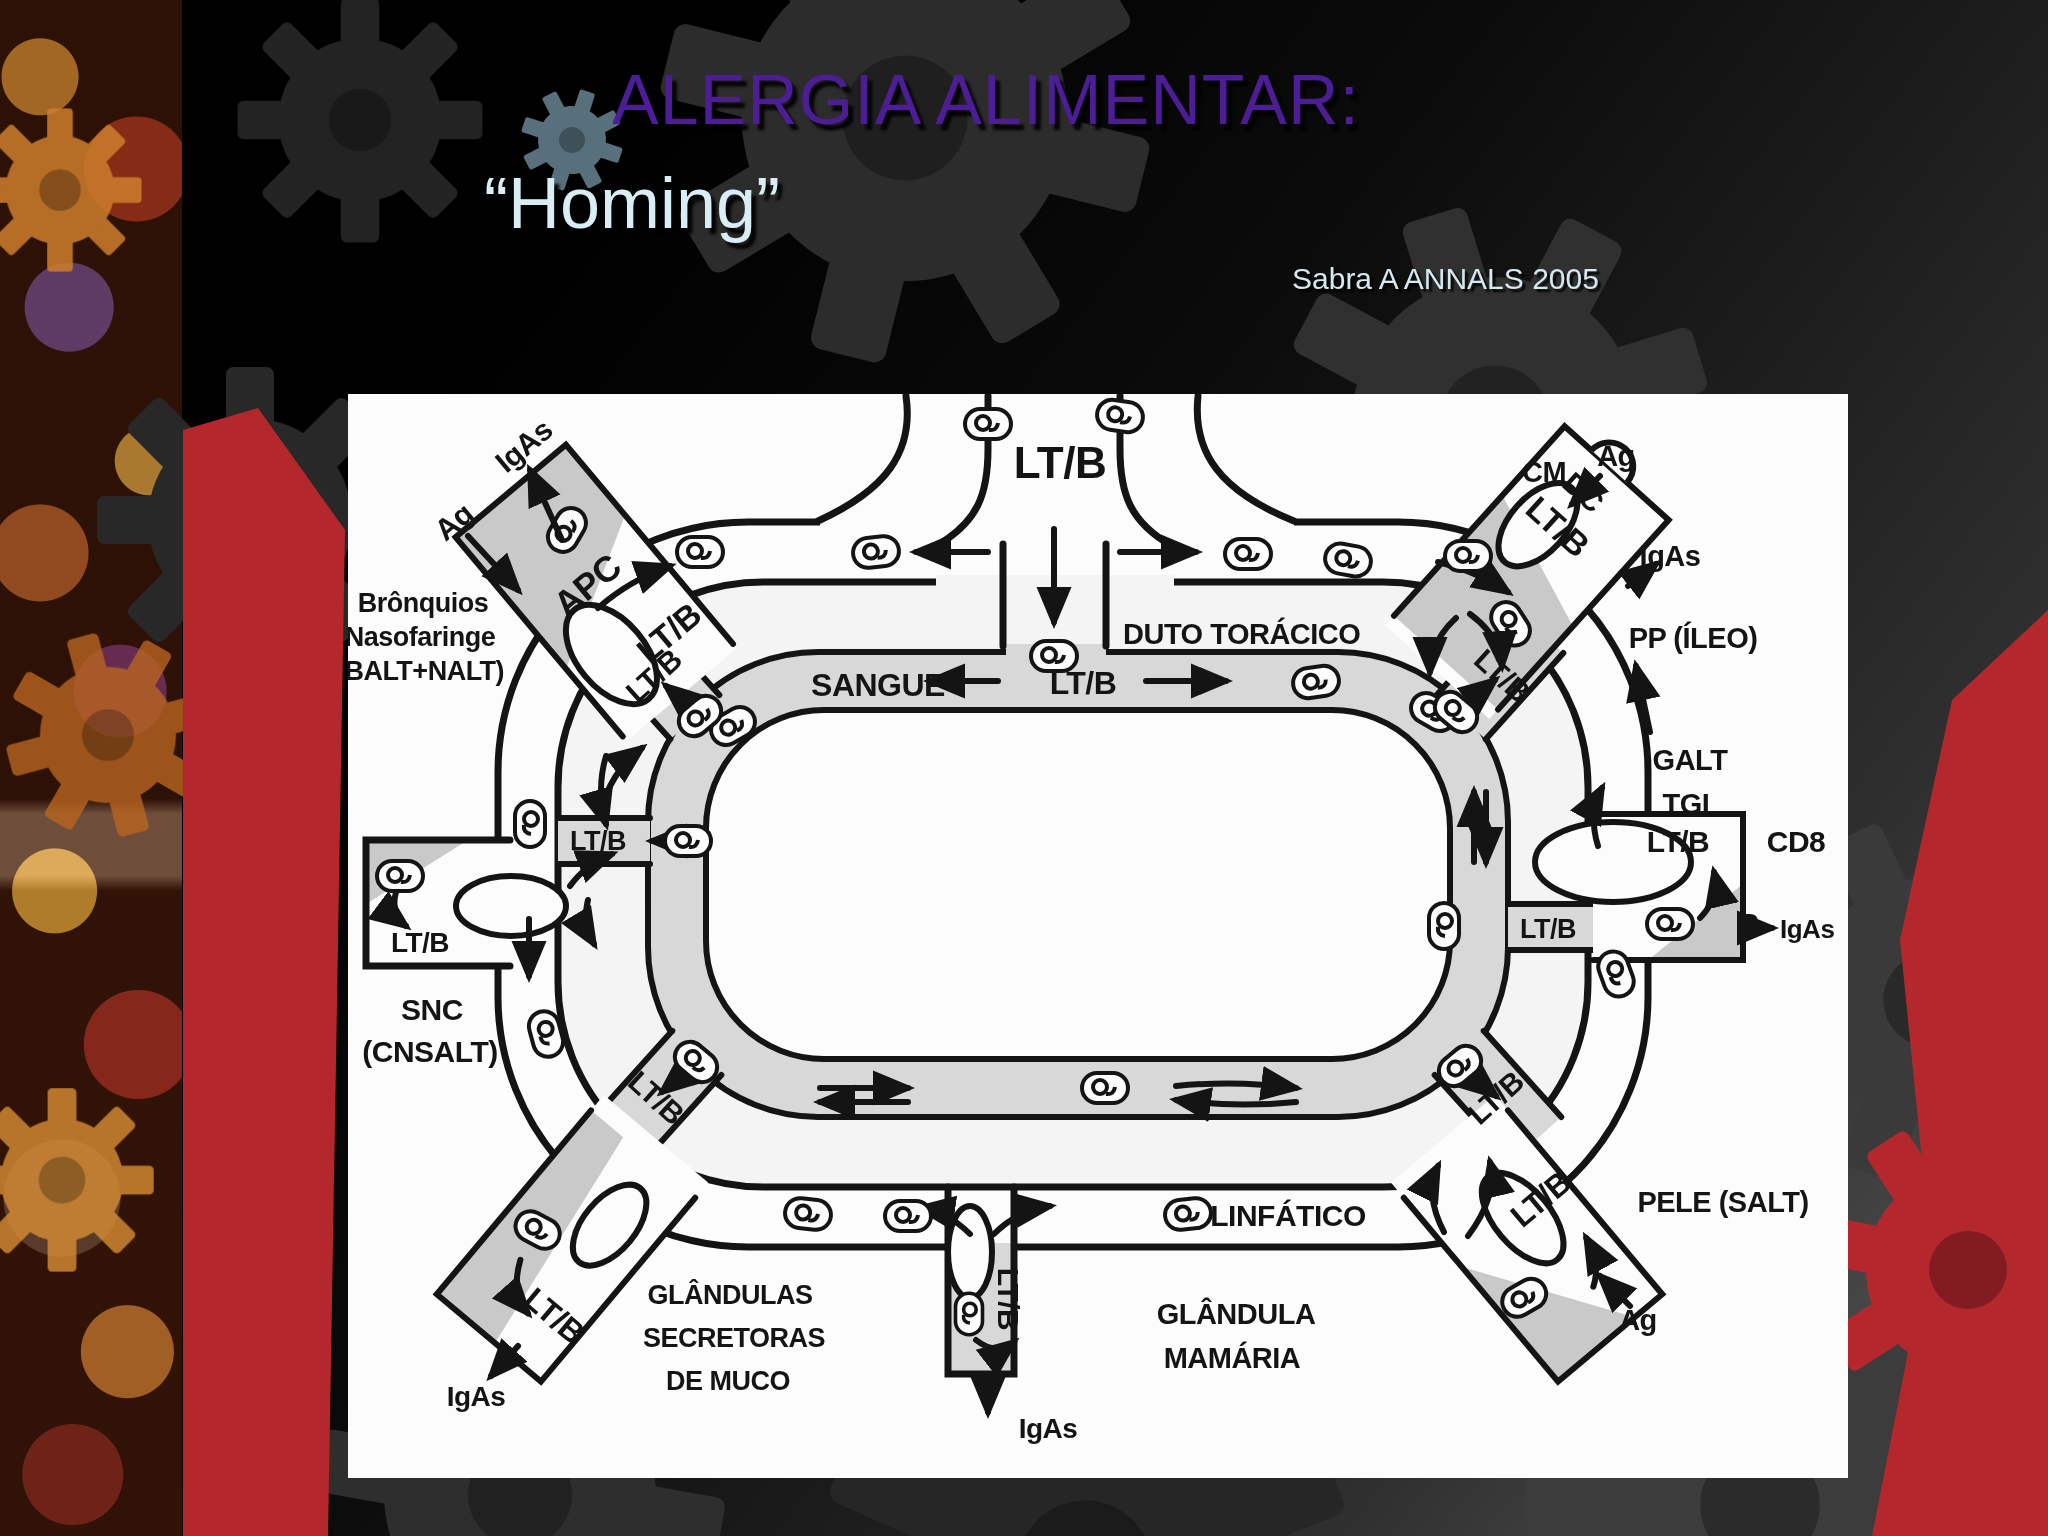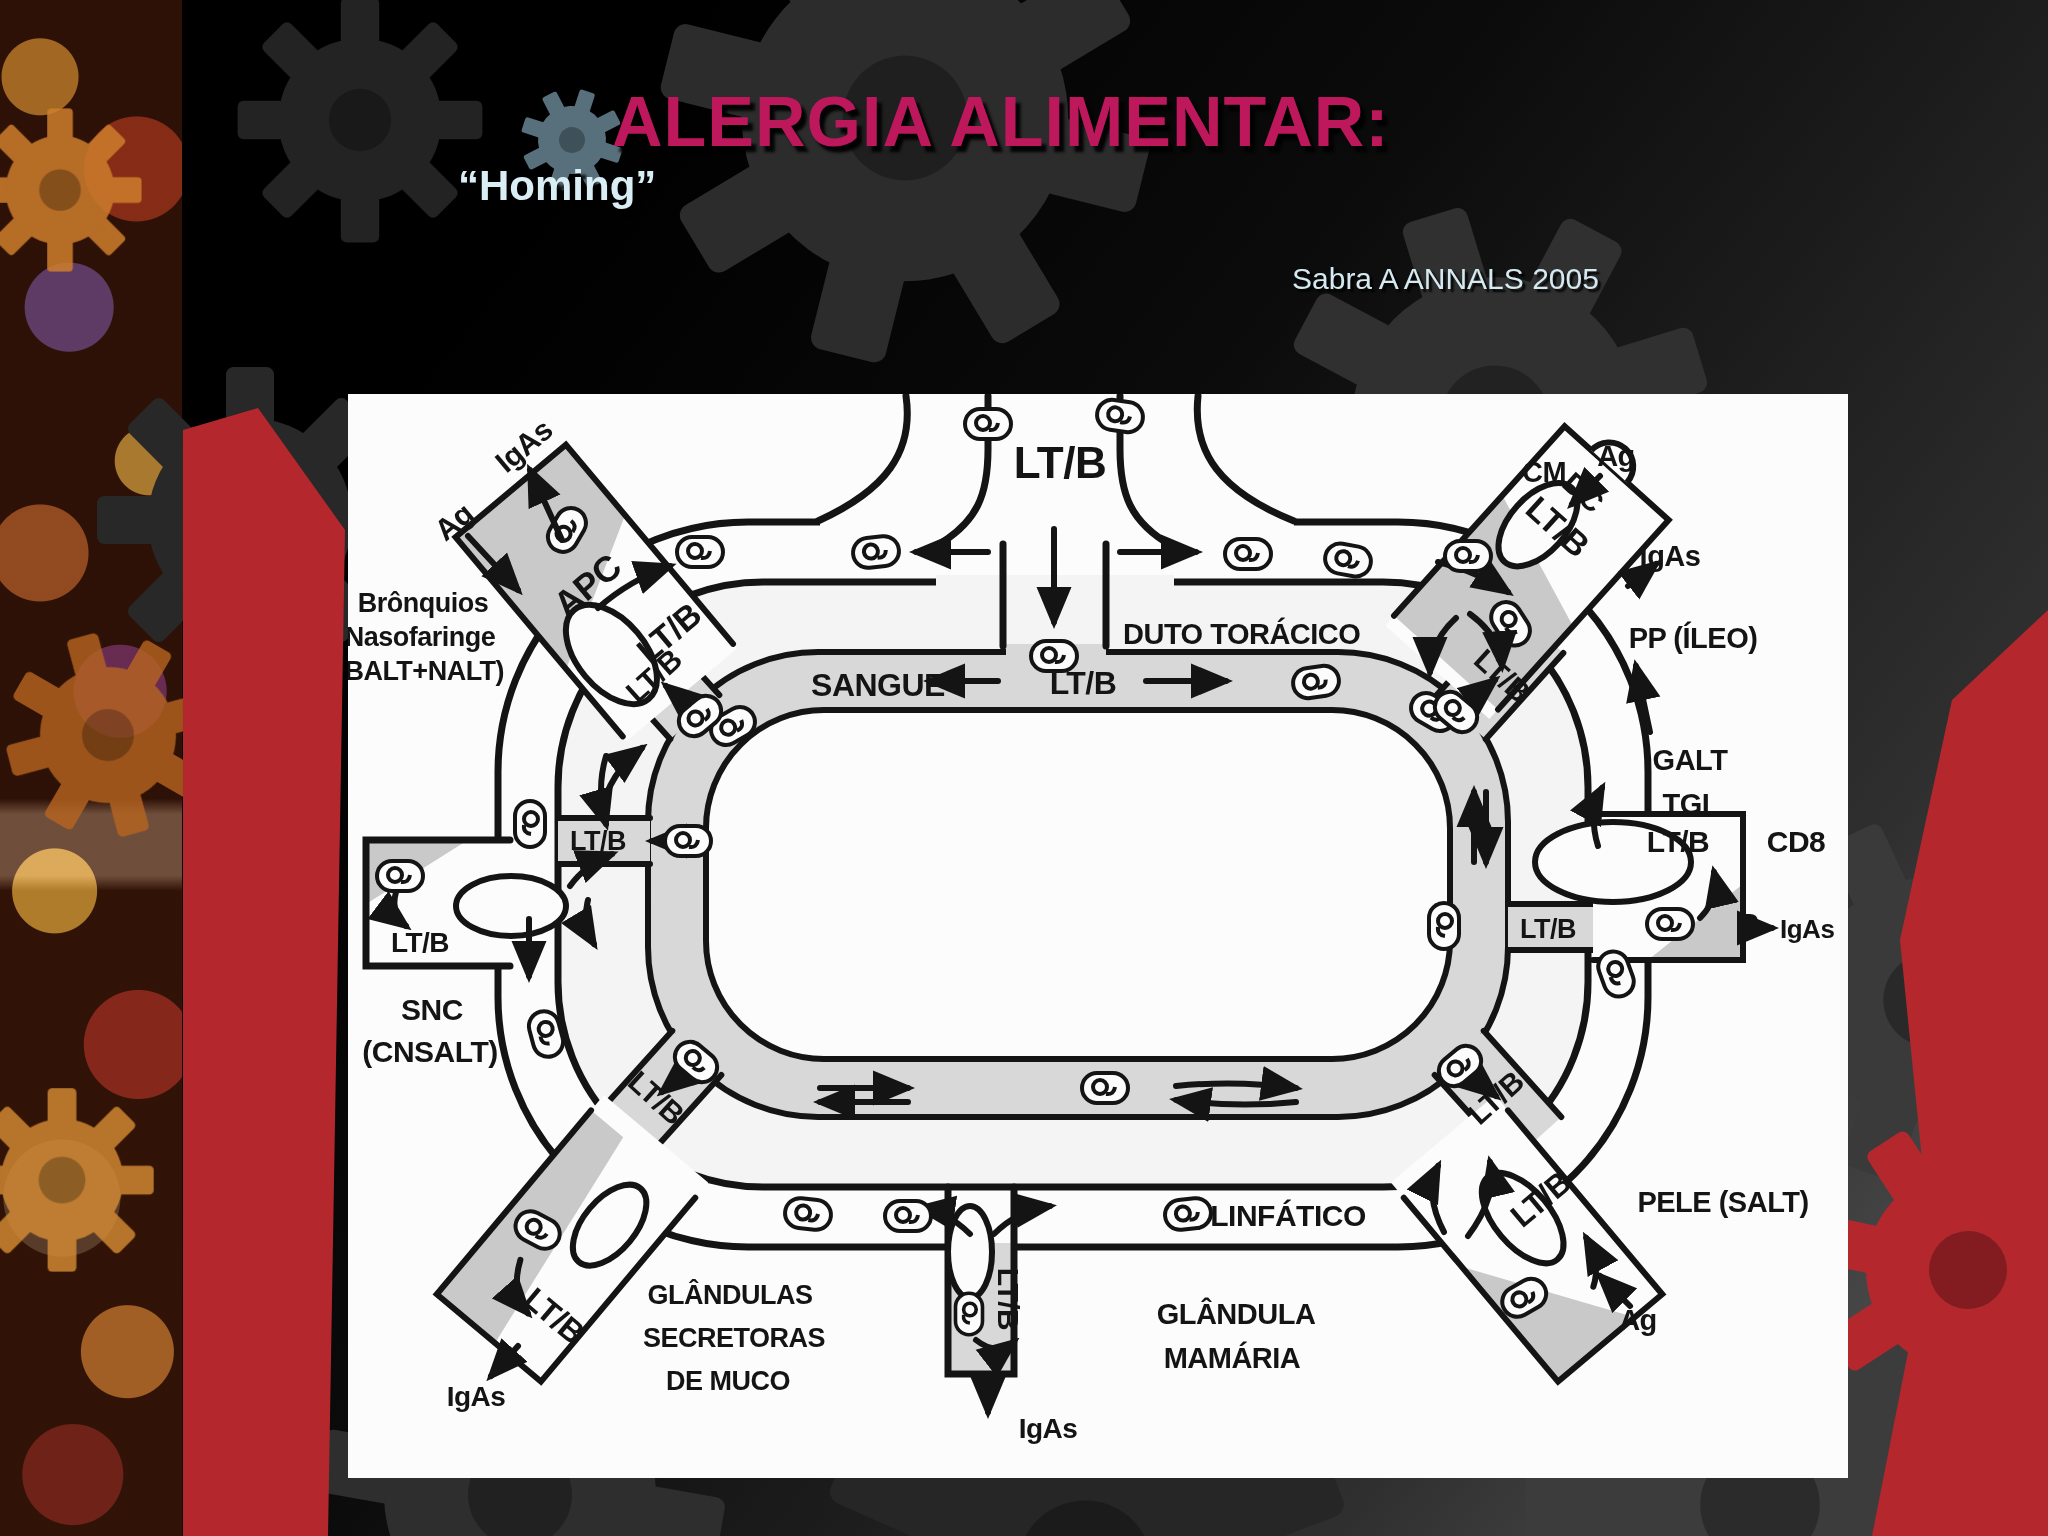--- a/index.html
+++ b/index.html
@@ -18,22 +18,22 @@
       radial-gradient(circle at 38% 20%, #7d4f86 0 44px, rgba(0,0,0,0) 45px),
       radial-gradient(circle at 82% 30%, #e0a23e 0 34px, rgba(0,0,0,0) 35px),
       radial-gradient(circle at 22% 36%, #c2622a 0 48px, rgba(0,0,0,0) 49px),
       radial-gradient(circle at 66% 45%, #8a3a6e 0 46px, rgba(0,0,0,0) 47px),
       radial-gradient(circle at 30% 58%, #d99b35 0 42px, rgba(0,0,0,0) 43px),
       radial-gradient(circle at 76% 68%, #a63222 0 54px, rgba(0,0,0,0) 55px),
       radial-gradient(circle at 34% 78%, #6e4a32 0 58px, rgba(0,0,0,0) 59px),
       radial-gradient(circle at 70% 88%, #c9752e 0 46px, rgba(0,0,0,0) 47px),
       radial-gradient(circle at 40% 96%, #8a2a1e 0 50px, rgba(0,0,0,0) 51px);
   }
-  .title1{position:absolute;left:612px;top:82px;font-size:70px;font-weight:700;color:#be185d;text-shadow:5px 6px 3px rgba(0,0,0,.92);letter-spacing:1px;}
-  .title2{position:absolute;left:458px;top:162px;font-size:42px;font-weight:700;color:#d9edf4;text-shadow:5px 6px 3px rgba(0,0,0,.92);}
+  .title1{position:absolute;left:612px;top:60px;font-size:70px;font-weight:400;color:#4c1d95;text-shadow:5px 6px 3px rgba(0,0,0,.92);letter-spacing:1px;}
+  .title2{position:absolute;left:484px;top:162px;font-size:72px;font-weight:400;color:#d9edf4;text-shadow:5px 6px 3px rgba(0,0,0,.92);}
   .cite{position:absolute;left:1292px;top:262px;font-size:30px;font-weight:400;color:#d5e9f0;text-shadow:3px 3px 2px rgba(0,0,0,.95);}
   .dbox{position:absolute;left:348px;top:394px;width:1500px;height:1084px;background:#fcfcfc;}
   .bgsvg{position:absolute;left:0;top:0;}
   .t{font-family:"Liberation Sans",sans-serif;font-weight:700;fill:#141414;letter-spacing:-0.5px;}
   .ln{fill:none;stroke:#141414;stroke-width:7;stroke-linecap:round;}
   .ln6{fill:none;stroke:#141414;stroke-width:6;stroke-linecap:round;}
   .arrow{fill:none;stroke:#141414;stroke-width:6;stroke-linecap:round;marker-end:url(#ah);}
 </style>
 </head>
 <body>

